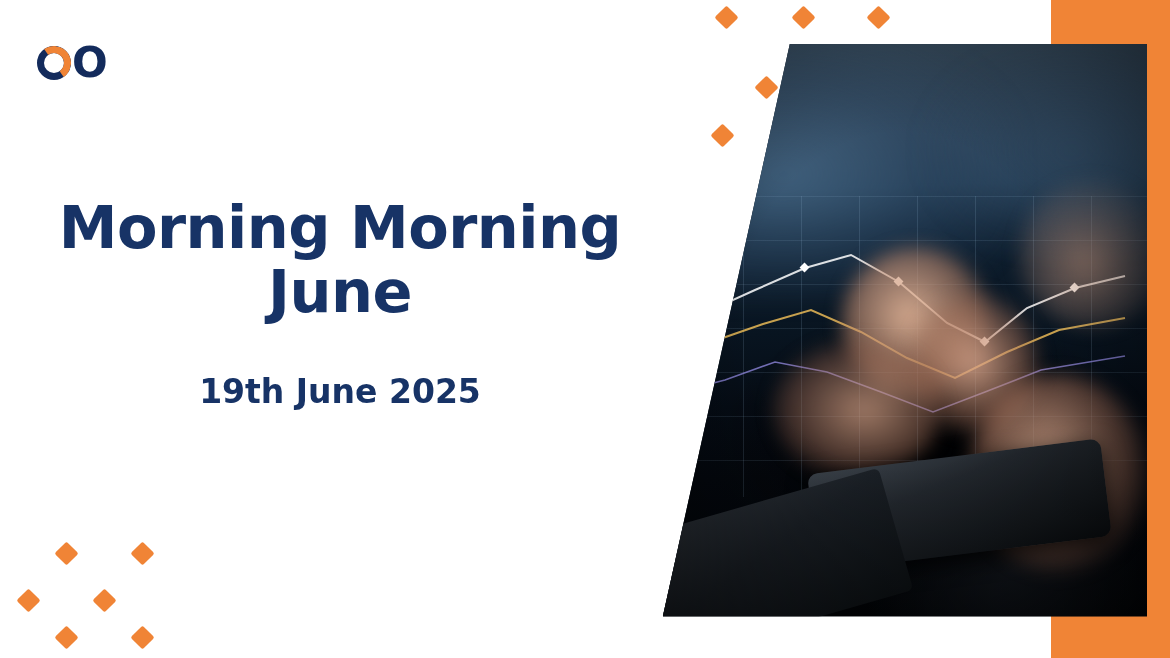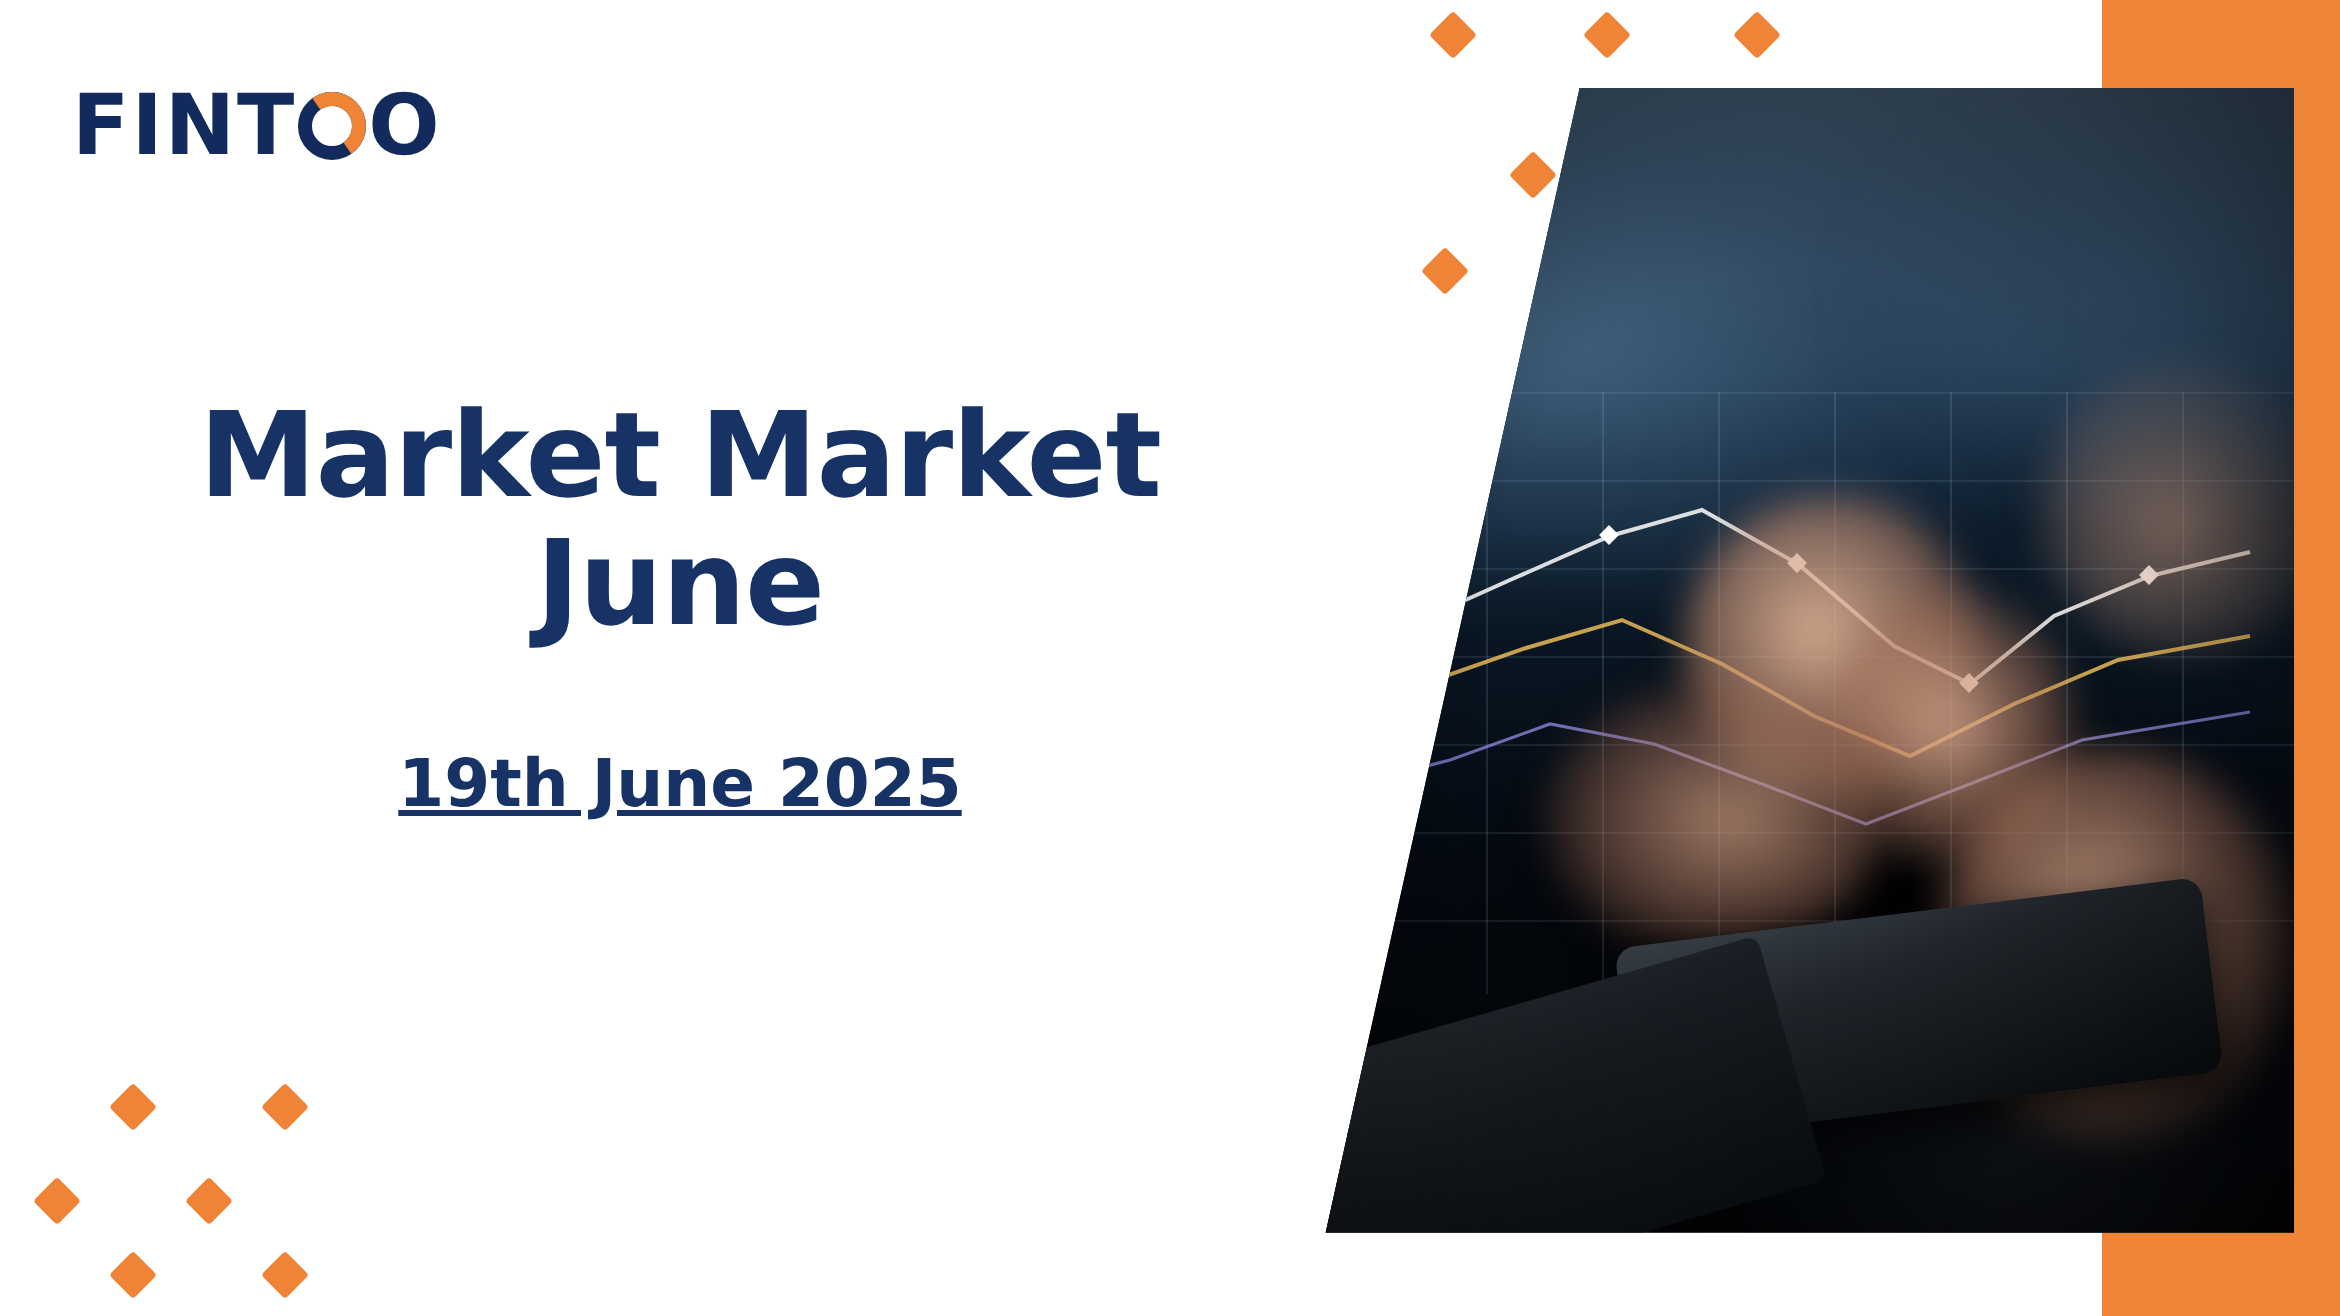--- a/index.html
+++ b/index.html
@@ -184,21 +184,20 @@
     letter-spacing: -0.5px;
     margin: 0;
   }
   .subhead {
     font-family: "DejaVu Sans", sans-serif;
     font-weight: bold;
     font-size: 33px;
     color: #173366;
     margin: 47px 0 0 0;
     letter-spacing: 0px;
-    text-decoration: underline;
   }
   .website {
     position: absolute;
     left: 40px;
     top: 560px;
     width: 600px;
     text-align: center;
     font-family: "Liberation Sans", sans-serif;
     font-size: 22px;
     color: #2B3A50;
@@ -333,31 +332,30 @@
       <div class="hand" style="left:74%; top:24%; width:30%; height:26%;
            background:radial-gradient(ellipse at 45% 55%, rgba(205,156,130,0.6) 0%, rgba(0,0,0,0) 78%);"></div>
 
       <div class="phone"></div>
       <div class="tablet"></div>
       <div class="vignette"></div>
     </div>
   </div>
 
   <div class="logo">
-    <span class="logo-text">FINT</span>
     <span class="logo-o-wrap">
       <span class="logo-o-ring"></span>
       <span class="logo-o-arc"></span>
     </span>
     <span class="logo-text">O</span>
   </div>
 
   <div class="headline-block">
     <h1 class="headline">
-      <span>Market Market</span><br>
+      <span>Morning Morning</span><br>
       <span>June</span>
     </h1>
     <div class="subhead">19th June 2025</div>
   </div>
 
 
   <div id="diamond-layer">
       <div class="diamond" style="left: 718px; top: 9px; width: 17px; height: 17px; background: rgb(240, 132, 54);"></div>
       <div class="diamond" style="left: 795px; top: 9px; width: 17px; height: 17px; background: rgb(240, 132, 54);"></div>
       <div class="diamond" style="left: 870px; top: 9px; width: 17px; height: 17px; background: rgb(240, 132, 54);"></div>

